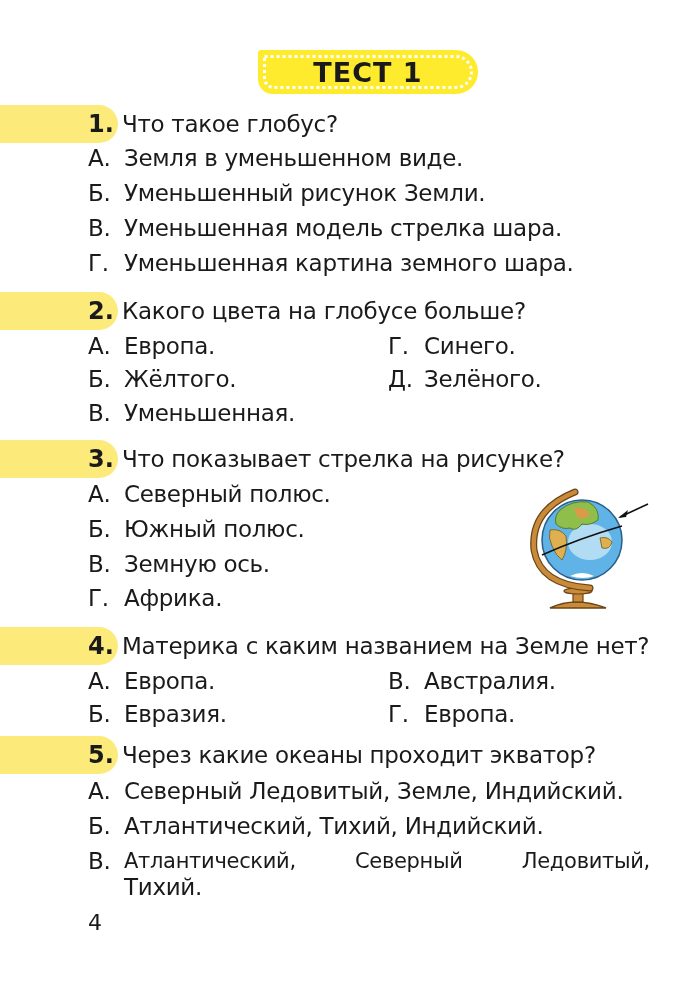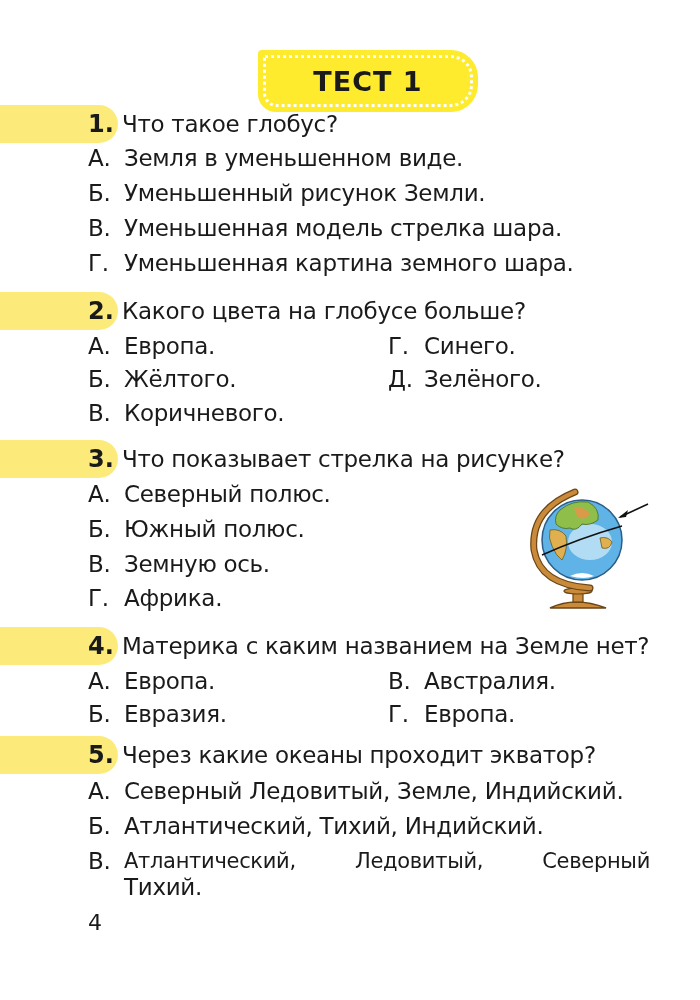--- a/index.html
+++ b/index.html
@@ -1,20 +1,20 @@
 <!DOCTYPE html>
 <html><head>
   <meta charset="utf-8">
   <style>
     * { box-sizing: border-box; margin: 0; padding: 0; }
     html, body { width: 700px; height: 1000px; background: #ffffff; overflow: hidden; }
     body { position: relative; font-family: "DejaVu Sans", "Liberation Sans", sans-serif; color: #1a1a1a; }
 
     .title-badge {
-      position: absolute; left: 258px; top: 50px; width: 220px; height: 62px;
+      position: absolute; left: 258px; top: 50px; width: 220px; height: 44px;
       background: #FFEB2E;
       border-radius: 4px 27px 27px 18px;
       display: flex; align-items: center; justify-content: center;
     }
     .title-badge::before {
       content: ""; position: absolute; left: 5px; top: 5px; right: 5px; bottom: 5px;
       border: 3px dotted #ffffff; border-radius: 2px 22px 22px 14px;
     }
     .title-text { font-size: 27px; font-weight: bold; letter-spacing: 1px; color: #1a1a1a; position: relative; }
 
@@ -80,21 +80,21 @@
   <div class="opt col1" style="top:329px;">
     <span class="letter">А.</span>
     <span class="otext">Европа.</span>
   </div>
   <div class="opt col1" style="top:362px;">
     <span class="letter">Б.</span>
     <span class="otext">Жёлтого.</span>
   </div>
   <div class="opt col1" style="top:396px;">
     <span class="letter">В.</span>
-    <span class="otext">Коричневого.</span>
+    <span class="otext">Уменьшенная.</span>
   </div>
   <div class="opt col2" style="top:329px;">
     <span class="letter">Г.</span>
     <span class="otext">Синего.</span>
   </div>
   <div class="opt col2" style="top:362px;">
     <span class="letter">Д.</span>
     <span class="otext">Зелёного.</span>
   </div>
 </div>
@@ -181,20 +181,20 @@
   <div class="opt col1" style="top:809px;">
     <span class="letter">Б.</span>
     <span class="otext">Атлантический, Тихий, Индийский.</span>
   </div>
   <div>
     <div class="opt col1" style="top:844px;">
       <span class="letter">В.</span>
     </div>
     <div class="justify-line" style="top:844px;">
       <span>Атлантический,</span>
+      <span>Северный</span>
       <span>Ледовитый,</span>
-      <span>Северный</span>
     </div>
     <div class="opt" style="left:124px; top:870px;">Тихий.</div>
   </div>
 </div>
 
 <div class="page-num">4</div>
 
 </body></html>

